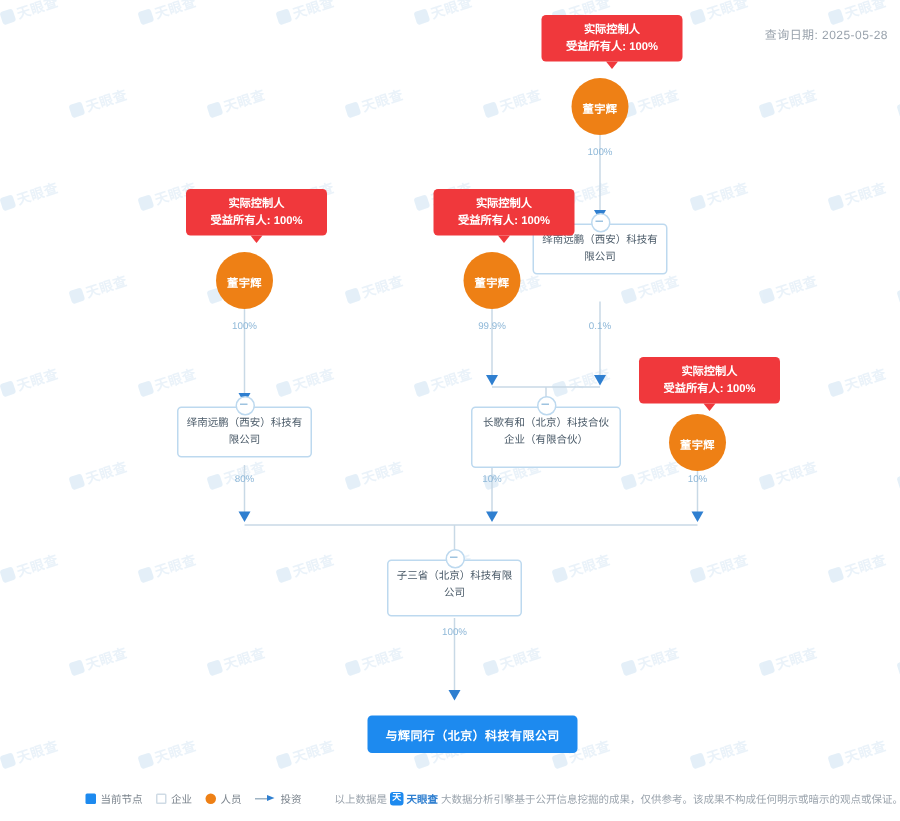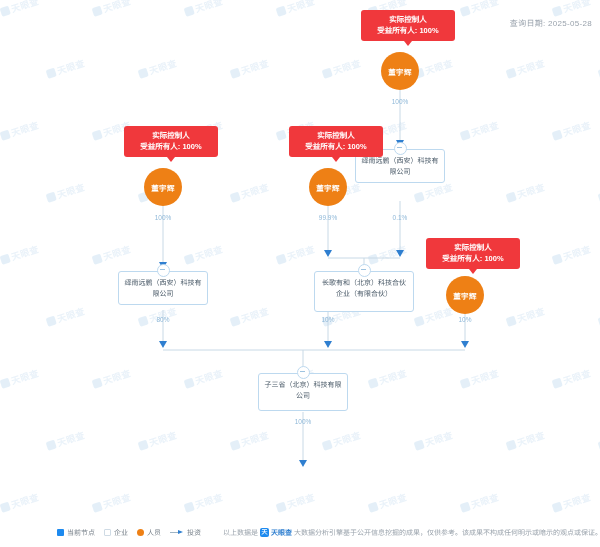--- a/index.html
+++ b/index.html
@@ -401,20 +401,23 @@
     <span>董宇辉</span>
   </div>
   <div class="pct" style="left:448px; top:316px; width:34px;">10%</div>
 
   <div class="collapse-knob" style="left:297px; top:366px;"></div>
   <div class="company-box" style="left:258px; top:373px; width:90px; height:38px;">
     <span>子三省（北京）科技有限公司</span>
   </div>
   <div class="pct" style="left:286px; top:418px; width:34px;">100%</div>
 
+  <div class="root-box" style="left:245px; top:477px;">
+    <span>与辉同行（北京）科技有限公司</span>
+  </div>
 
 </div>
 
 <div id="footer">
   <div id="legend">
     <div class="legend-item">
       <span class="lg-swatch-current"></span>
       <span>当前节点</span>
     </div>
     <div class="legend-item">

